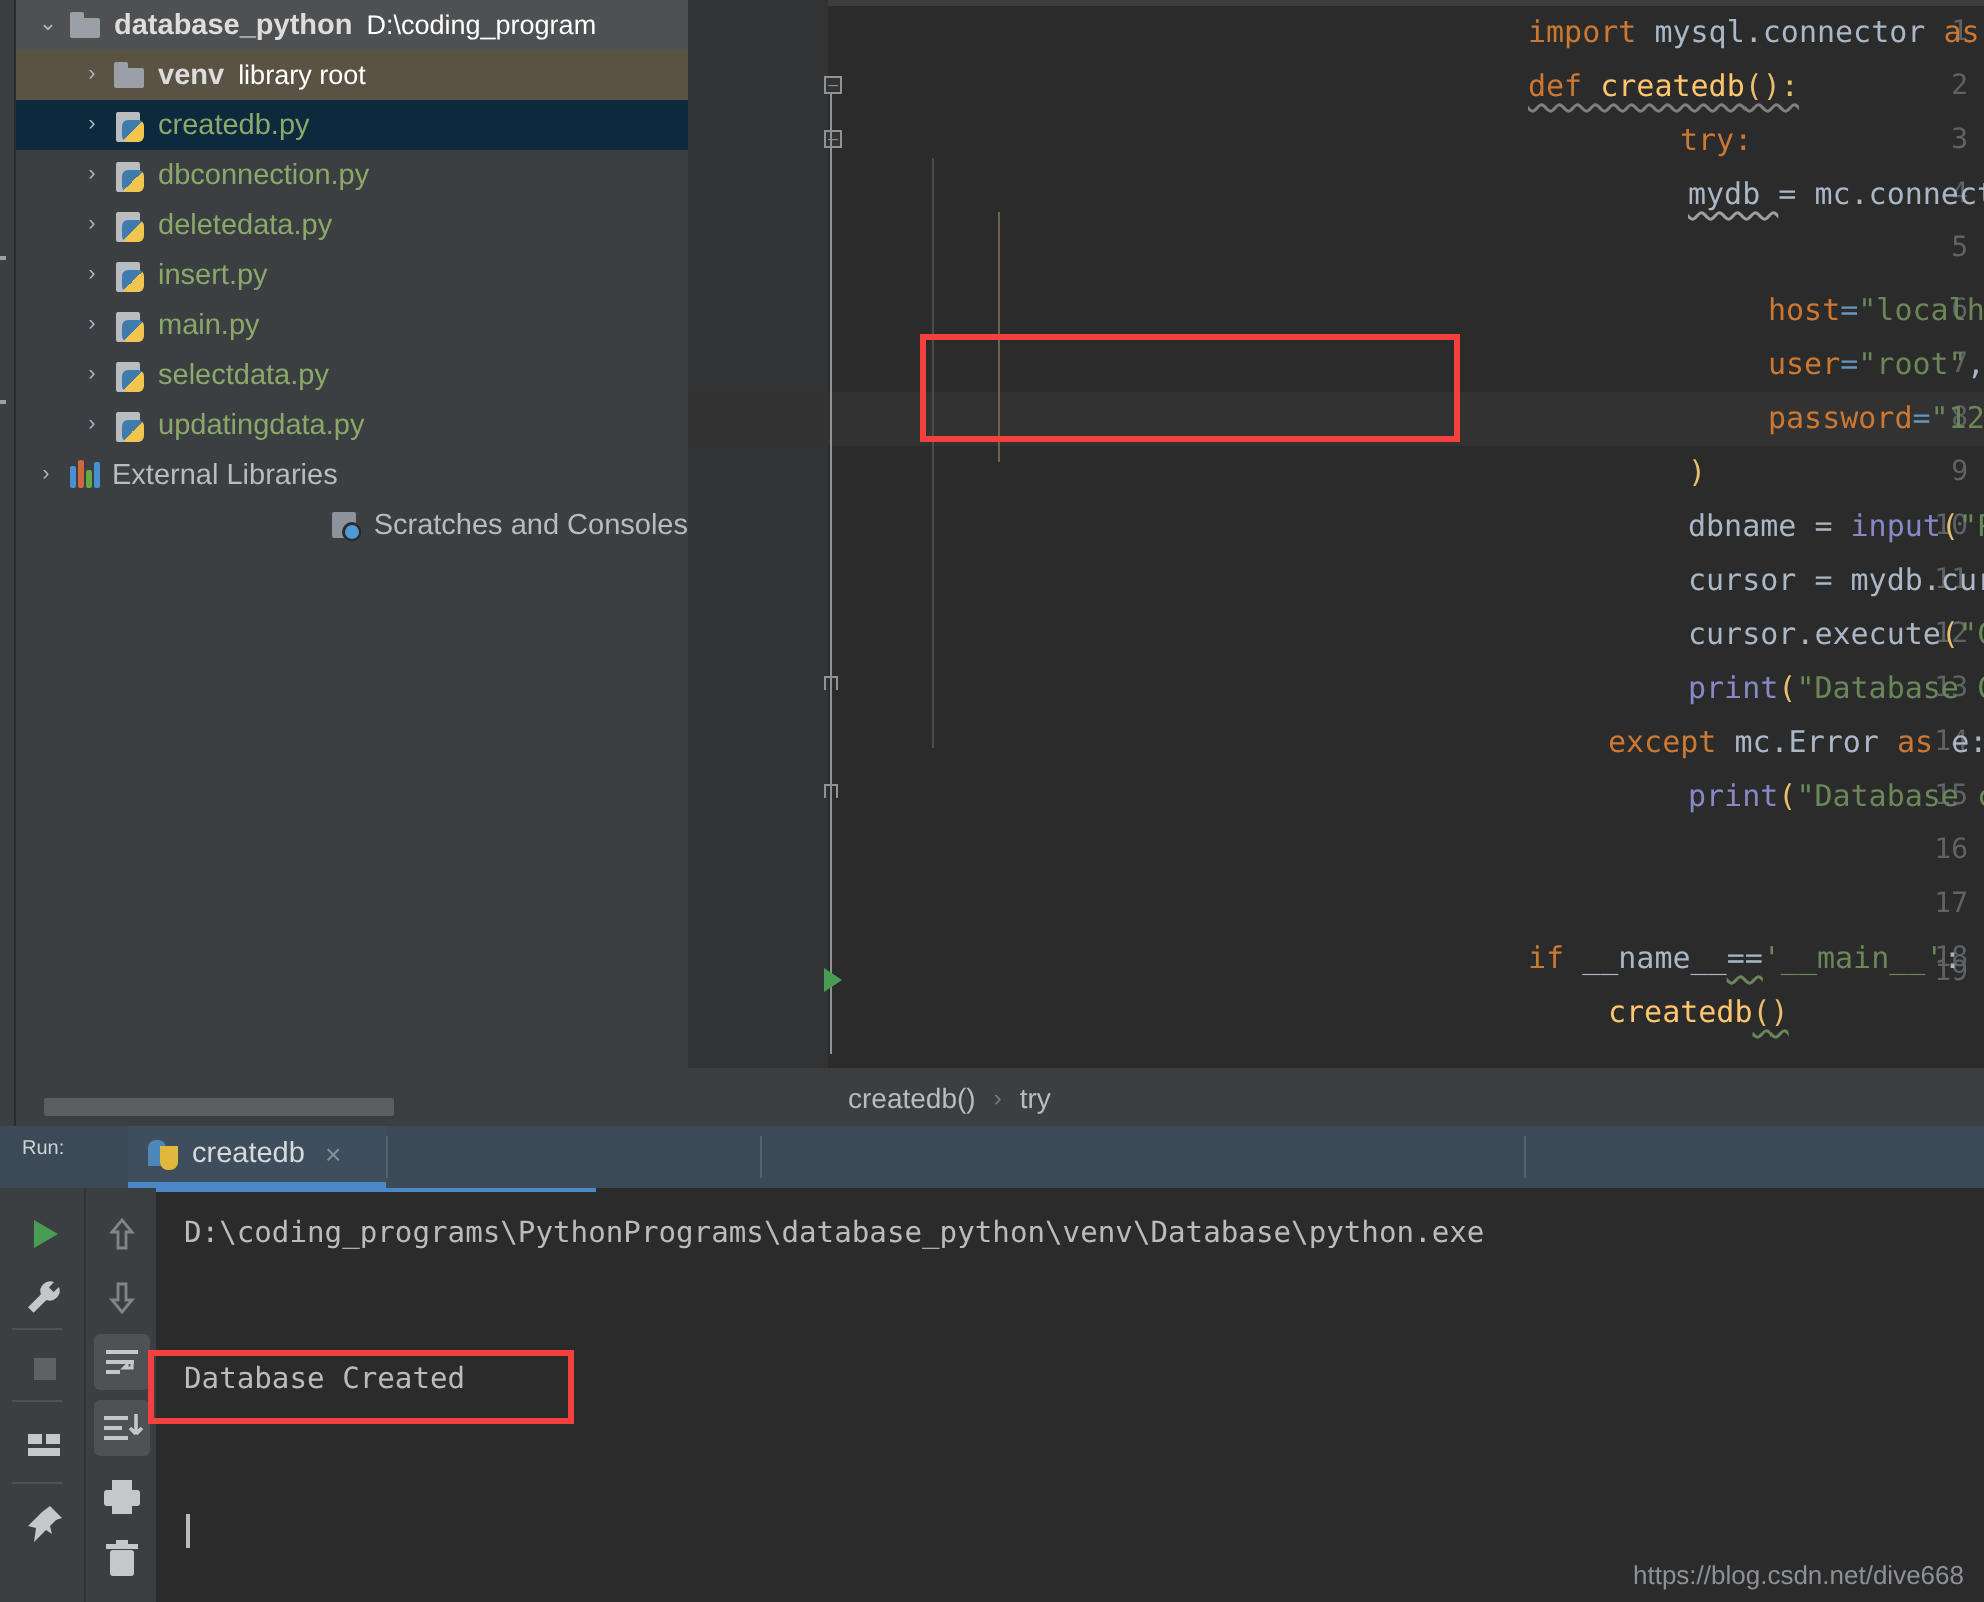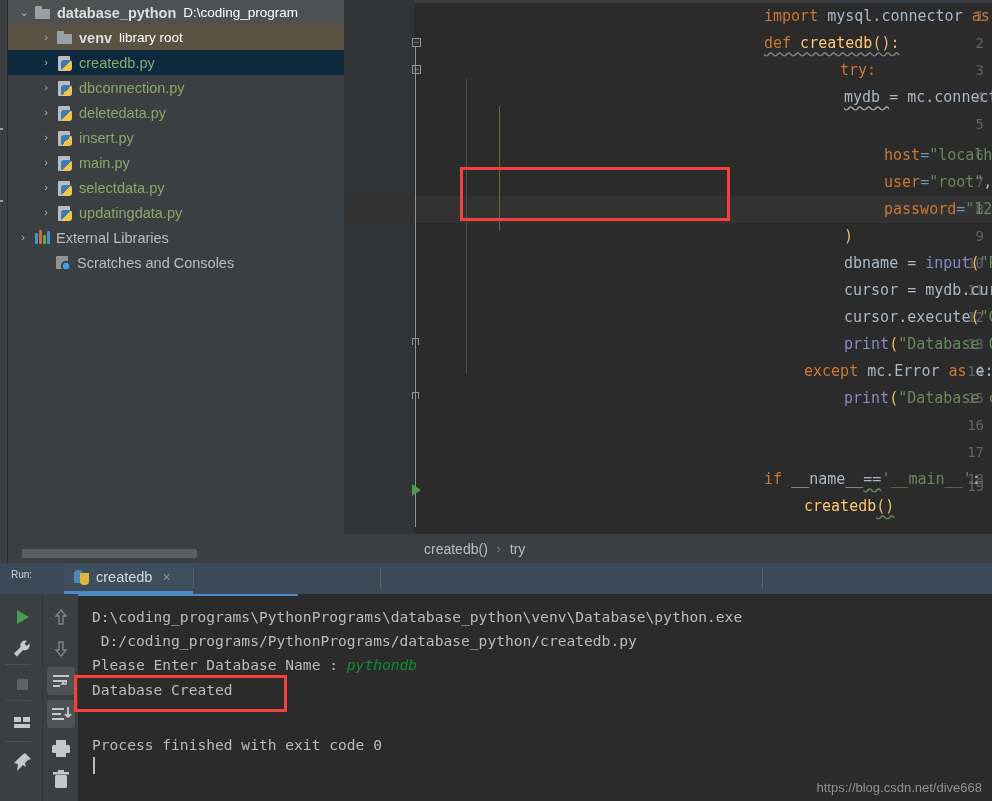--- a/index.html
+++ b/index.html
@@ -306,21 +306,21 @@
         <span class="arrow">›</span>
         <span class="ico ico-libs">
           <i style="height:11px;background:#4a8fd0;"></i>
           <i style="height:14px;background:#d0683f;"></i>
           <i style="height:9px;background:#64a845;"></i>
           <i style="height:13px;background:#4a8fd0;"></i>
         </span>
         <span class="name">External Libraries</span>
       </div>
 
-      <div class="tree-row" style="padding-left:26px;">
+      <div class="tree-row" style="padding-left:26px;justify-content:flex-end;">
         <span class="arrow spacer">›</span>
         <span class="ico ico-scratch"></span>
         <span class="name">Scratches and Consoles</span>
       </div>
     </div>
 
     <div class="proj-hscroll-track"></div>
     <div class="proj-hscroll"></div>
   </div>
 
@@ -486,24 +486,21 @@
         <svg width="28" height="28" viewBox="0 0 28 28">
           <rect x="8" y="9" width="12" height="13" rx="1.5" fill="#c4c8cb"></rect>
           <rect x="6" y="6" width="16" height="2.5" fill="#c4c8cb"></rect>
           <rect x="11" y="4" width="6" height="2.5" fill="#c4c8cb"></rect>
         </svg>
       </div>
     </div>
 
     <div class="console">
       <div class="cline" style="top:13px;">D:\coding_programs\PythonPrograms\database_python\venv\Database\python.exe</div>
-      <div class="cline" style="top:37px;"> D:/coding_programs/PythonPrograms/database_python/createdb.py</div>
-      <div class="cline" style="top:61px;"><span>Please Enter Database Name : </span><span class="cgreen">pythondb</span></div>
       <div class="cline" style="top:86px;">Database Created</div>
-      <div class="cline" style="top:141px;">Process finished with exit code 0</div>
       <div class="ccaret" style="top:163px;"></div>
       <span class="watermark">https://blog.csdn.net/dive668</span>
     </div>
 
     <div class="console-topline"></div>
   </div>
 
   <div class="redbox" style="left:74px; top:675px; width:213px; height:37px;"></div>
 
 </div>

